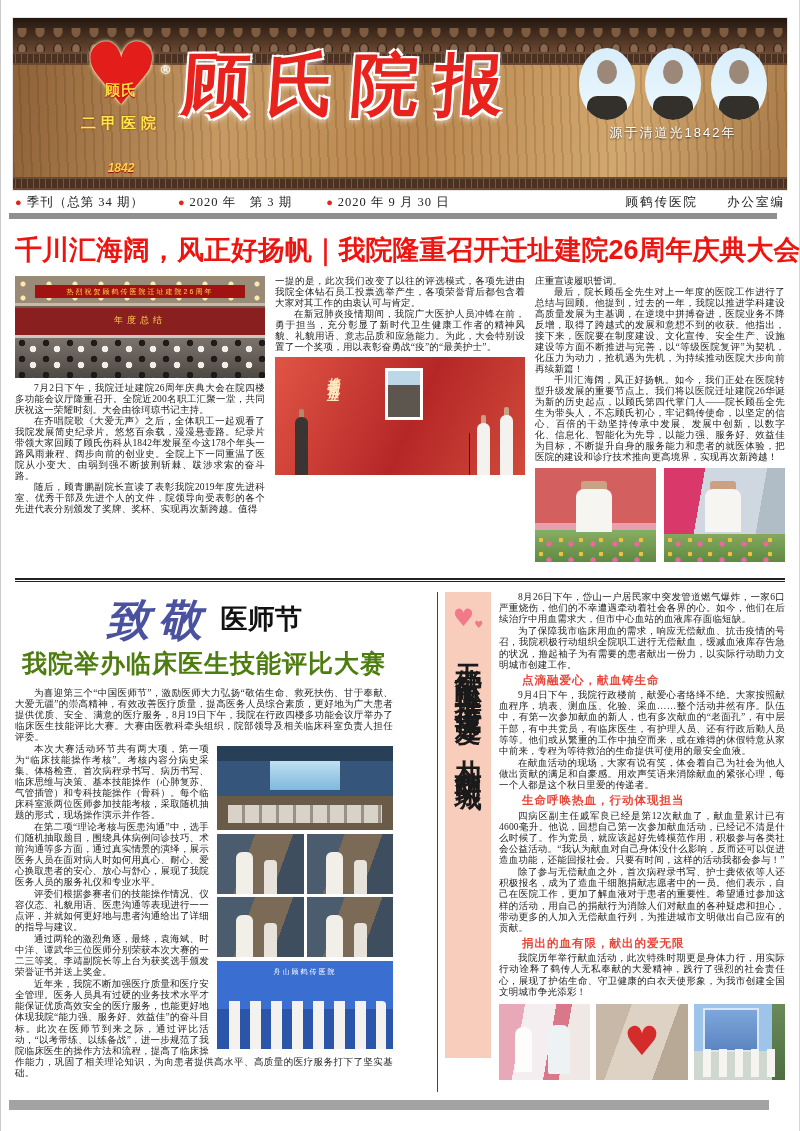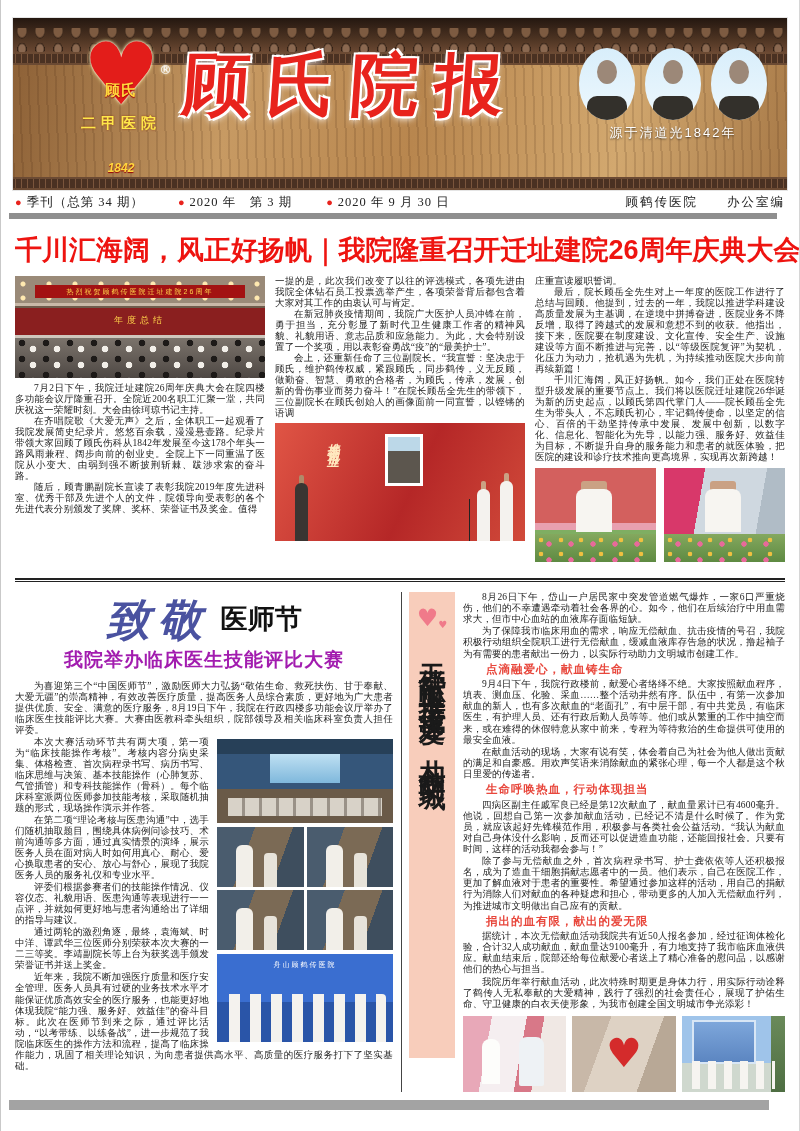--- a/index.html
+++ b/index.html
@@ -118,31 +118,31 @@
   .ph-grid .cell::before { content:""; position:absolute; left:22%; bottom:0; width:20%; height:70%;
       background:#f2efe9; border-radius:6px 6px 0 0; box-shadow:26px 6px 0 -2px #e7e3da; }
   .ph-award { float:right; width:176px; height:88px; margin:0 0 4px 8px; clear:right;
       background:linear-gradient(#3a6ed0 0 55%,#2a55a8 55%); }
   .ph-award .cap { position:absolute; top:8%; left:0; right:0; text-align:center; color:#fff;
       font-size:7px; letter-spacing:2px; font-family:"Liberation Sans",sans-serif; }
   .ph-award .row { position:absolute; bottom:0; left:4%; right:4%; height:55%;
       background:repeating-linear-gradient(90deg,transparent 0 5px,#f4f2ee 5px 16px,transparent 16px 21px); border-radius:4px 4px 0 0; }
 
   
-  .section2 { display:flex; margin:10px 14px 0 14px; height:500px; overflow:hidden; }
+  .section2 { display:flex; margin:10px 14px 0 14px; height:500px; overflow:hidden;gap:36px; }
   .s2-left { width:386px; padding-right:8px; overflow:hidden; font-size:9.5px; line-height:1.16;
       text-align:justify; letter-spacing:.2px; }
   .s2-left p { text-indent:2em; margin-bottom:1px; }
   .s2-head { text-align:center; margin:2px 0 10px 0; }
   .s2-head .script { font-family:"DejaVu Serif",serif; font-style:italic; font-weight:bold;
       font-size:44px; color:#4a52a0; letter-spacing:8px; vertical-align:middle; }
   .s2-head .rest { font-family:"Liberation Sans",sans-serif; font-weight:900; font-size:27px;
       color:#111; vertical-align:middle; margin-left:8px; }
   .s2-head .line2 { display:block; font-family:"Liberation Sans",sans-serif; font-weight:900;
-      font-size:19px; color:#a21caf; margin-top:4px; letter-spacing:1px; }
+      font-size:25px; color:#4d7c0f; margin-top:4px; letter-spacing:1px; }
   .s2-right { flex:1; border-left:1px solid #444; padding-left:7px; display:flex; overflow:hidden; }
 
   
   .strip { width:46px; background:#f8cdbb; margin-right:8px; display:flex; flex-direction:column;
       align-items:center; padding-top:14px; height:466px; }
   .strip .hearts { color:#f07a8a; font-size:24px; line-height:1; margin-bottom:12px;
       font-family:"DejaVu Sans",sans-serif; }
   .strip .hearts small { font-size:10px; vertical-align:bottom; }
   .strip .vtitle { writing-mode:vertical-rl; font-family:"Liberation Sans",sans-serif; font-weight:900;
       color:#1a1a1a; font-size:27px; letter-spacing:6px; line-height:1.2; }
@@ -223,27 +223,26 @@
   <div class="cols">
     <div class="col">
       <div class="ph ph-hall">
         <div class="lights"></div>
         <div class="banner">热烈祝贺顾鹤传医院迁址建院26周年</div>
         <div class="stagetext">年度总结</div>
         <div class="crowd"></div>
       </div>
       <p>7月2日下午，我院迁址建院26周年庆典大会在院四楼多功能会议厅隆重召开。全院近200名职工汇聚一堂，共同庆祝这一荣耀时刻。大会由徐珂琼书记主持。</p>
       <p>在齐唱院歌《大爱无声》之后，全体职工一起观看了我院发展简史纪录片。悠悠百余载，漫漫悬壶路。纪录片带领大家回顾了顾氏伤科从1842年发展至今这178个年头一路风雨兼程、阔步向前的创业史。全院上下一同重温了医院从小变大、由弱到强不断披荆斩棘、跋涉求索的奋斗路。</p>
-      <p>随后，顾青鹏副院长宣读了表彰我院2019年度先进科室、优秀干部及先进个人的文件，院领导向受表彰的各个先进代表分别颁发了奖牌、奖杯、荣誉证书及奖金。值得</p>
+      <p>随后，顾青鹏副院长宣读了表彰我院2019年度先进科室、优秀干部及先进个人的文件，院领导向受表彰的各个先进代表分别颁发了奖牌、奖杯、实现再次新跨越。值得</p>
     </div>
 
     <div class="col">
       <p class="noindent">一提的是，此次我们改变了以往的评选模式，各项先进由我院全体钻石员工投票选举产生，各项荣誉背后都包含着大家对其工作的由衷认可与肯定。</p>
       <p>在新冠肺炎疫情期间，我院广大医护人员冲锋在前，勇于担当，充分彰显了新时代卫生健康工作者的精神风貌、礼貌用语、意志品质和应急能力。为此，大会特别设置了一个奖项，用以表彰奋勇战“疫”的“最美护士”。</p>
-      <p>会上，还重新任命了三位副院长。“我宣誓：坚决忠于顾氏，维护鹤传权威，紧跟顾氏，同步鹤传，义无反顾，做勤奋、智慧、勇敢的合格者，为顾氏，传承，发展，创新的骨伤事业而努力奋斗！”在院长顾岳全先生的带领下，三位副院长在顾氏创始人的画像面前一同宣誓，以铿锵的语调</p>
       <div class="ph ph-oath">
         <div class="slogan">携手创祖业</div>
         <div class="frame">
             <div class="frame-inner"></div>
           </div>
         <div class="p1"></div>
         <div class="p2"></div>
         <div class="p3"></div>
         <div class="mic"></div>
       </div>
@@ -309,21 +308,20 @@
       <div class="s2-article">
         <p>8月26日下午，岱山一户居民家中突发管道燃气爆炸，一家6口严重烧伤，他们的不幸遭遇牵动着社会各界的心。如今，他们在后续治疗中用血需求大，但市中心血站的血液库存面临短缺。</p>
         <p>为了保障我市临床用血的需求，响应无偿献血、抗击疫情的号召，我院积极行动组织全院职工进行无偿献血，缓减血液库存告急的状况，撸起袖子为有需要的患者献出一份力，以实际行动助力文明城市创建工作。</p>
         <h4>点滴融爱心，献血铸生命</h4>
         <p>9月4日下午，我院行政楼前，献爱心者络绎不绝。大家按照献血程序，填表、测血压、化验、采血……整个活动井然有序。队伍中，有第一次参加献血的新人，也有多次献血的“老面孔”，有中层干部，有中共党员，有临床医生，有护理人员、还有行政后勤人员等等。他们或从繁重的工作中抽空而来，或在难得的休假特意从家中前来，专程为等待救治的生命提供可使用的最安全血液。</p>
         <p>在献血活动的现场，大家有说有笑，体会着自己为社会为他人做出贡献的满足和自豪感。用欢声笑语来消除献血的紧张心理，每一个人都是这个秋日里爱的传递者。</p>
         <h4>生命呼唤热血，行动体现担当</h4>
         <p>四病区副主任戚军良已经是第12次献血了，献血量累计已有4600毫升。他说，回想自己第一次参加献血活动，已经记不清是什么时候了。作为党员，就应该起好先锋模范作用，积极参与各类社会公益活动。“我认为献血对自己身体没什么影响，反而还可以促进造血功能，还能回报社会。只要有时间，这样的活动我都会参与！”</p>
         <p>除了参与无偿献血之外，首次病程录书写、护士龚依依等人还积极报名，成为了造血干细胞捐献志愿者中的一员。他们表示，自己在医院工作，更加了解血液对于患者的重要性。希望通过参加这样的活动，用自己的捐献行为消除人们对献血的各种疑虑和担心，带动更多的人加入无偿献血行列，为推进城市文明做出自己应有的贡献。</p>
         <h4>捐出的血有限，献出的爱无限</h4>
-        <p>据统计，本次无偿献血活动我院共有近50人报名参加，经过征询体检化验，合计32人成功献血，献血量达9100毫升，有力地支持了我市临床血液供应。献血结束后，院部还给每位献爱心者送上了精心准备的慰问品，以感谢他们的热心与担当。</p>
         <p>我院历年举行献血活动，此次特殊时期更是身体力行，用实际行动诠释了鹤传人无私奉献的大爱精神，践行了强烈的社会责任心，展现了护佑生命、守卫健康的白衣天使形象，为我市创建全国文明城市争光添彩！</p>
         <div class="blood-photos">
           <div class="ph ph-blood ph-blood1"></div>
           <div class="ph ph-blood ph-blood2">
               <span class="heart">♥</span>
             </div>
           <div class="ph ph-blood ph-blood3">
             <div class="board"></div>
             <div class="tree"></div>
             <div class="row"></div>

